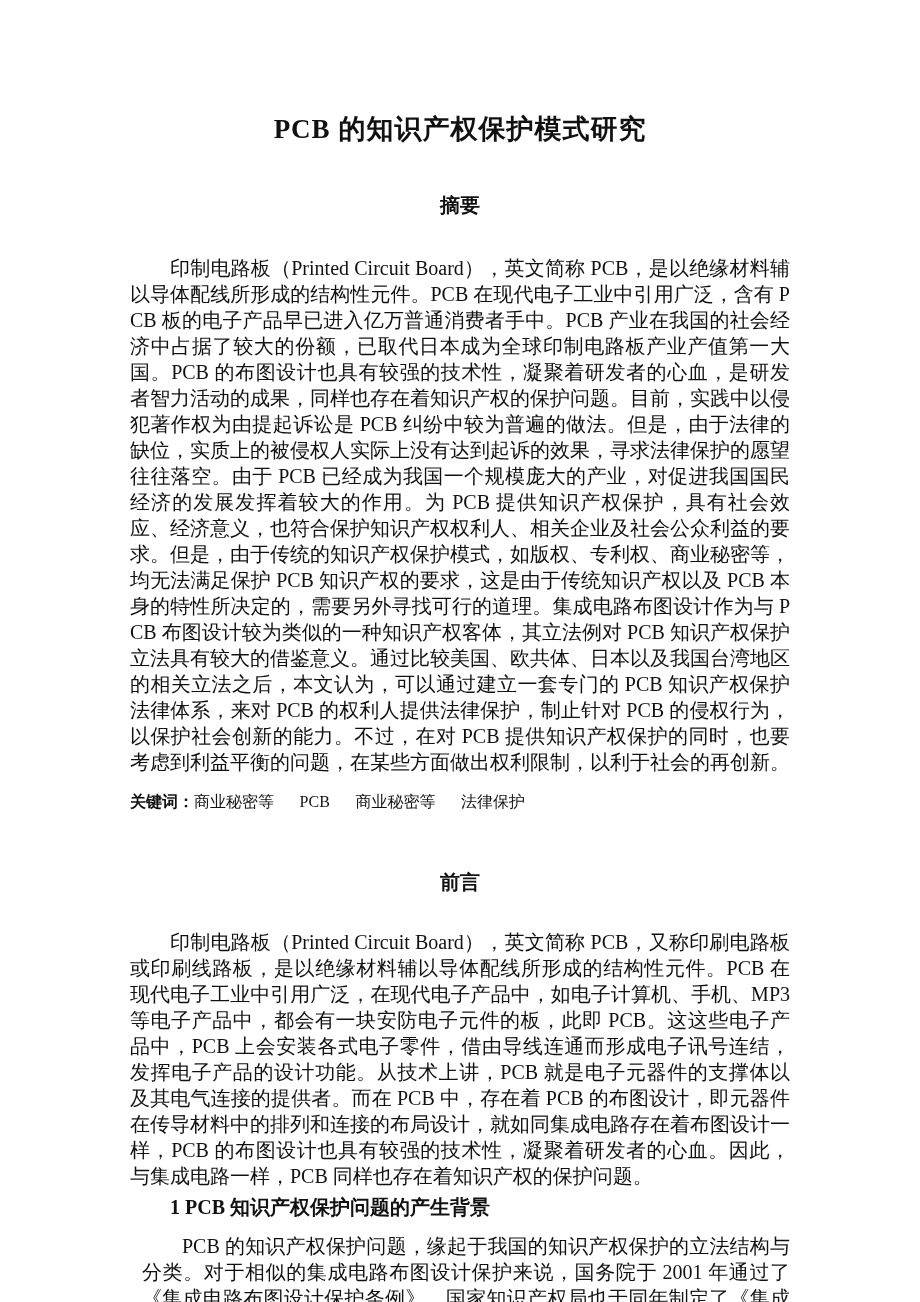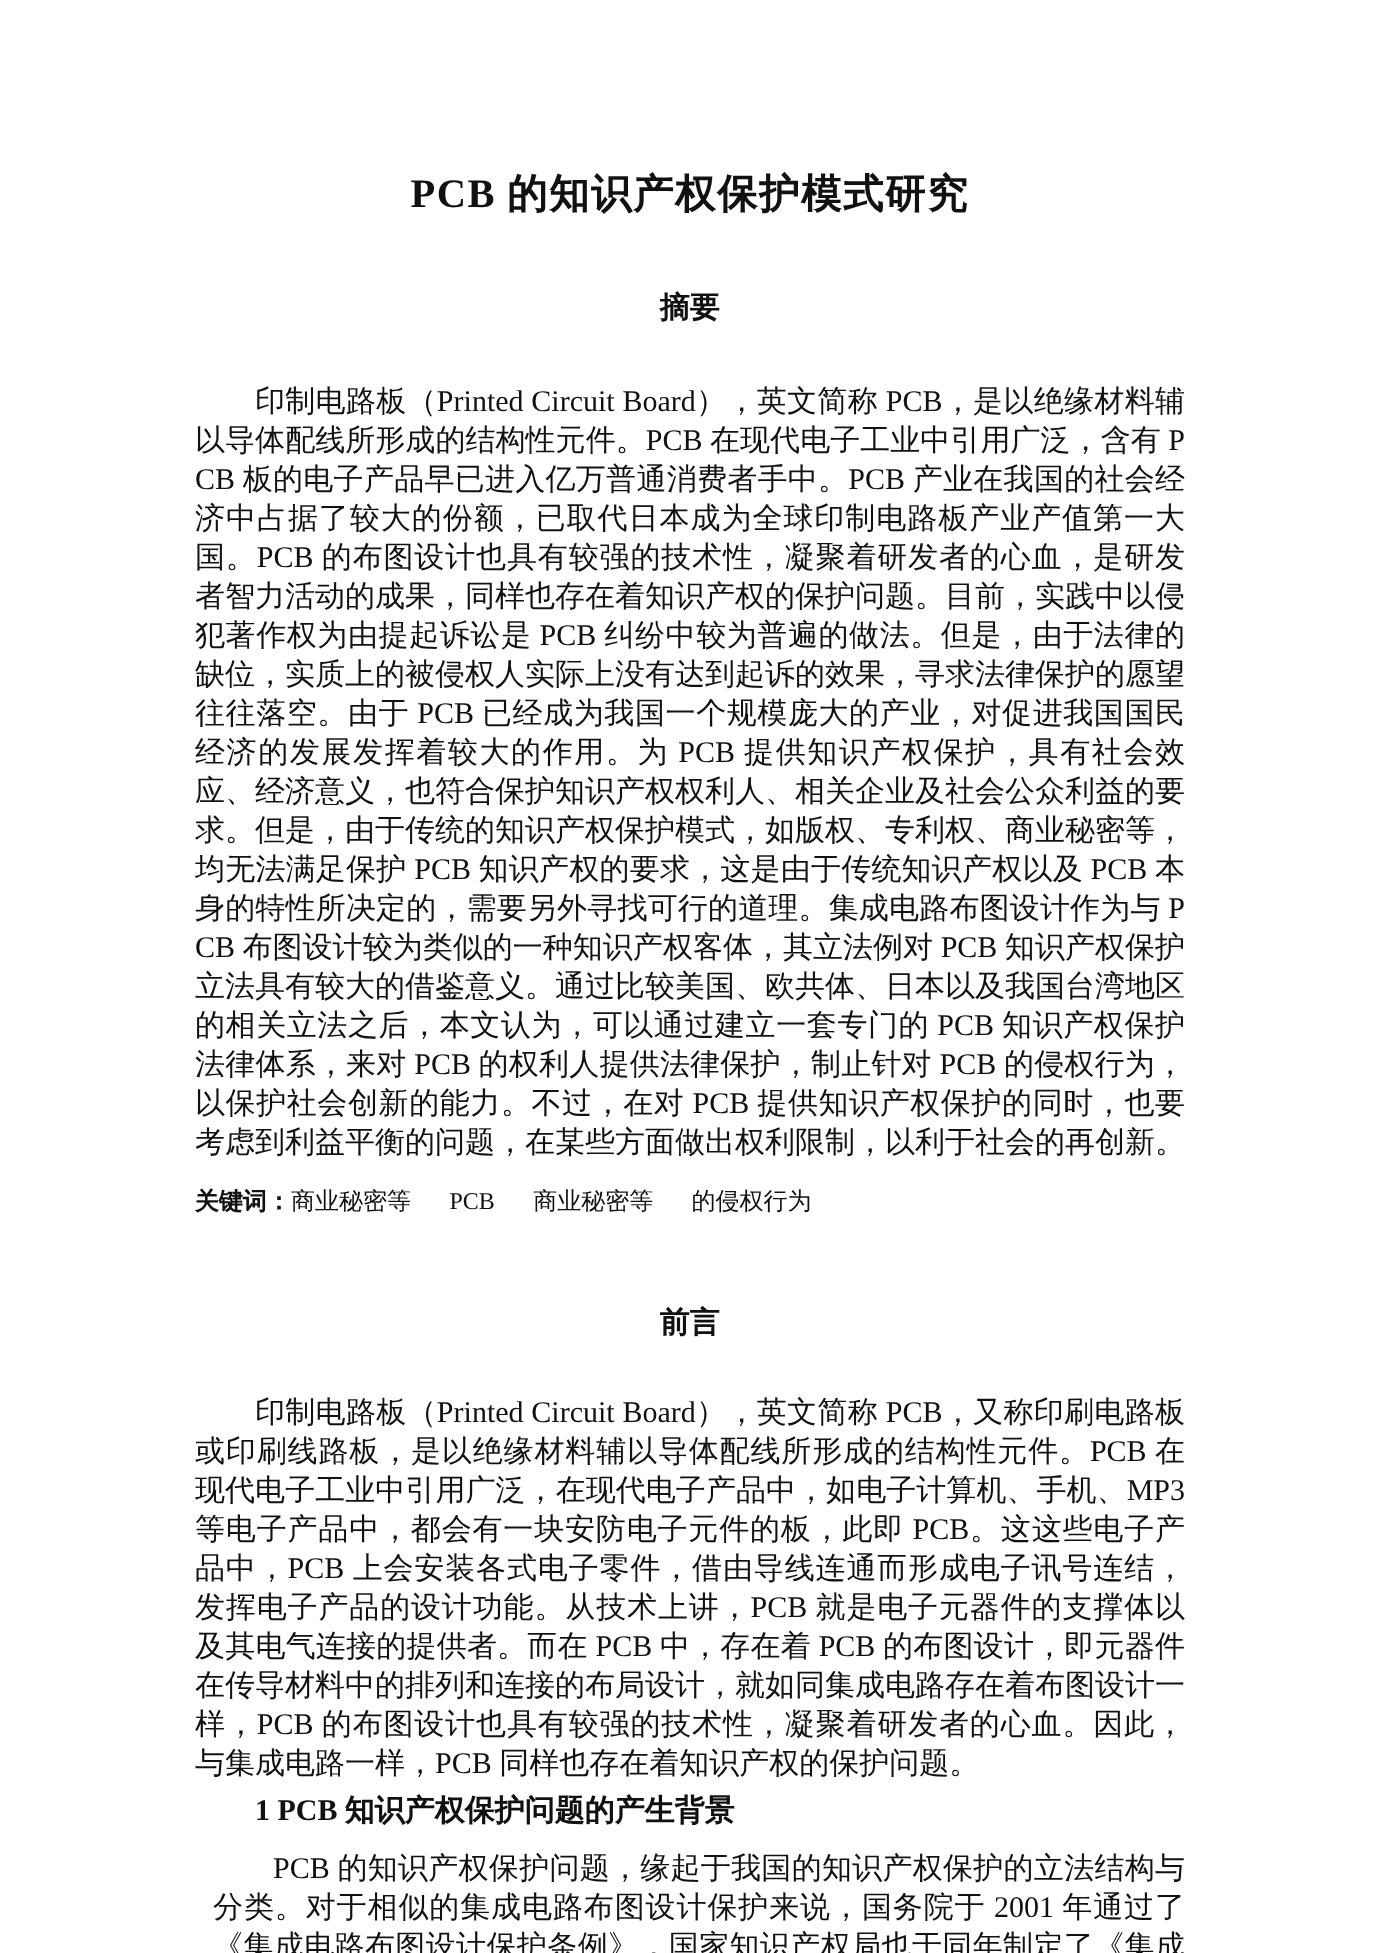--- a/index.html
+++ b/index.html
@@ -70,21 +70,21 @@
 
 <div class="page">
 
   <h1 class="doc-title">PCB 的知识产权保护模式研究</h1>
 
   <h2 class="major-heading abstract-heading">摘要</h2>
 
   <p class="para abstract-body">印制电路板（Printed Circuit Board），英文简称 PCB，是以绝缘材料辅以导体配线所形成的结构性元件。PCB 在现代电子工业中引用广泛，含有 PCB 板的电子产品早已进入亿万普通消费者手中。PCB 产业在我国的社会经济中占据了较大的份额，已取代日本成为全球印制电路板产业产值第一大国。PCB 的布图设计也具有较强的技术性，凝聚着研发者的心血，是研发者智力活动的成果，同样也存在着知识产权的保护问题。目前，实践中以侵犯著作权为由提起诉讼是 PCB 纠纷中较为普遍的做法。但是，由于法律的缺位，实质上的被侵权人实际上没有达到起诉的效果，寻求法律保护的愿望往往落空。由于 PCB 已经成为我国一个规模庞大的产业，对促进我国国民经济的发展发挥着较大的作用。为 PCB 提供知识产权保护，具有社会效应、经济意义，也符合保护知识产权权利人、相关企业及社会公众利益的要求。但是，由于传统的知识产权保护模式，如版权、专利权、商业秘密等，均无法满足保护 PCB 知识产权的要求，这是由于传统知识产权以及 PCB 本身的特性所决定的，需要另外寻找可行的道理。集成电路布图设计作为与 PCB 布图设计较为类似的一种知识产权客体，其立法例对 PCB 知识产权保护立法具有较大的借鉴意义。通过比较美国、欧共体、日本以及我国台湾地区的相关立法之后，本文认为，可以通过建立一套专门的 PCB 知识产权保护法律体系，来对 PCB 的权利人提供法律保护，制止针对 PCB 的侵权行为，以保护社会创新的能力。不过，在对 PCB 提供知识产权保护的同时，也要考虑到利益平衡的问题，在某些方面做出权利限制，以利于社会的再创新。</p>
 
   <p class="keywords-line">
-    <span class="keywords-label">关键词：</span><span class="keyword-item">商业秘密等</span><span class="keyword-item">PCB</span><span class="keyword-item">商业秘密等</span><span class="keyword-item">的侵权行为</span>
+    <span class="keywords-label">关键词：</span><span class="keyword-item">商业秘密等</span><span class="keyword-item">PCB</span><span class="keyword-item">商业秘密等</span><span class="keyword-item">法律保护</span>
   </p>
 
   <h2 class="major-heading preface-heading">前言</h2>
 
   <p class="para preface-body">印制电路板（Printed Circuit Board），英文简称 PCB，又称印刷电路板或印刷线路板，是以绝缘材料辅以导体配线所形成的结构性元件。PCB 在现代电子工业中引用广泛，在现代电子产品中，如电子计算机、手机、MP3 等电子产品中，都会有一块安防电子元件的板，此即 PCB。这这些电子产品中，PCB 上会安装各式电子零件，借由导线连通而形成电子讯号连结，发挥电子产品的设计功能。从技术上讲，PCB 就是电子元器件的支撑体以及其电气连接的提供者。而在 PCB 中，存在着 PCB 的布图设计，即元器件在传导材料中的排列和连接的布局设计，就如同集成电路存在着布图设计一样，PCB 的布图设计也具有较强的技术性，凝聚着研发者的心血。因此，与集成电路一样，PCB 同样也存在着知识产权的保护问题。</p>
 
   <h3 class="section-heading">1 PCB 知识产权保护问题的产生背景</h3>
 
   <p class="para section-body">PCB 的知识产权保护问题，缘起于我国的知识产权保护的立法结构与分类。对于相似的集成电路布图设计保护来说，国务院于 2001 年通过了《集成电路布图设计保护条例》，国家知识产权局也于同年制定了《集成电路布图设计保护条例实施细则》，而对于 PCB 来说，</p>
 

